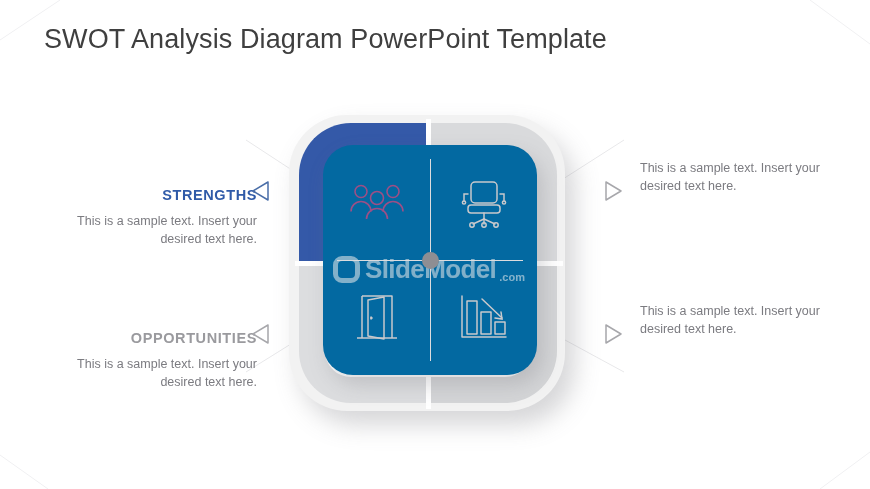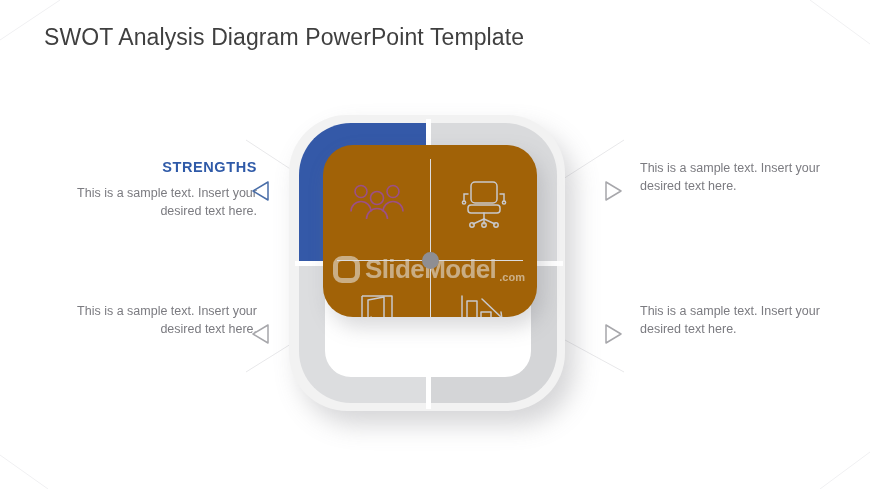--- a/index.html
+++ b/index.html
@@ -14,21 +14,21 @@
     overflow: hidden;
     font-family: "Liberation Sans", sans-serif;
     background: #ffffff;
   }
 
   
   .slide-title {
     position: absolute;
     left: 44px;
     top: 24px;
-    font-size: 23px;
+    font-size: 27px;
     font-weight: 400;
     color: #3f3f3f;
     letter-spacing: 0.1px;
     white-space: nowrap;
   }
 
   
   .connectors {
     position: absolute;
     left: 0;
@@ -115,23 +115,23 @@
     height: 5px;
     background: #ffffff;
   }
 
   
   .inner-card {
     position: absolute;
     left: 42px;
     top: 38px;
     width: 214px;
-    height: 172px;
+    height: 230px;
     border-radius: 30px;
-    background: #a16207;
+    background: #0369a1;
     box-shadow: 6px 10px 20px rgba(120,120,125,0.28);
     overflow: hidden;
   }
   .cross-v {
     position: absolute;
     left: 107px;
     top: 14px;
     width: 1px;
     height: 202px;
     background: #dcdcde;
@@ -212,20 +212,21 @@
   }
   .side-block.left  { text-align: right; left: 52px; }
   .side-block.right { text-align: left;  left: 640px; }
 
   .block-heading {
     font-size: 14.5px;
     font-weight: 700;
     letter-spacing: 0.6px;
     color: #9a9a9e;
     margin-bottom: 9px;
+    margin-top: 28px;
   }
   .block-heading.accent { color: #2f5aa8; }
   .block-body {
     font-size: 12.5px;
     line-height: 1.45;
     color: #7b7b80;
   }
 
   
   .arrow {
@@ -361,20 +362,21 @@
 <div class="side-block right" style="top:159px;">
   <div class="block-body">This is a sample text. Insert your desired text here.</div>
 </div>
 <div class="arrow" style="left:604px; top:180px;">
   <svg width="19" height="22" viewBox="0 0 19 22">
     <polygon points="17,11 2,2 2,20" fill="none" stroke="#a7a7ab" stroke-width="1.5" stroke-linejoin="round"></polygon>
   </svg>
 </div>
 
 <div class="side-block left" style="top:302px;">
+  <div class="block-heading">OPPORTUNITIES</div>
   <div class="block-body">This is a sample text. Insert your desired text here.</div>
 </div>
 <div class="arrow" style="left:251px; top:323px;">
   <svg width="19" height="22" viewBox="0 0 19 22">
     <polygon points="2,11 17,2 17,20" fill="none" stroke="#a7a7ab" stroke-width="1.5" stroke-linejoin="round"></polygon>
   </svg>
 </div>
 
 <div class="side-block right" style="top:302px;">
   <div class="block-body">This is a sample text. Insert your desired text here.</div>

